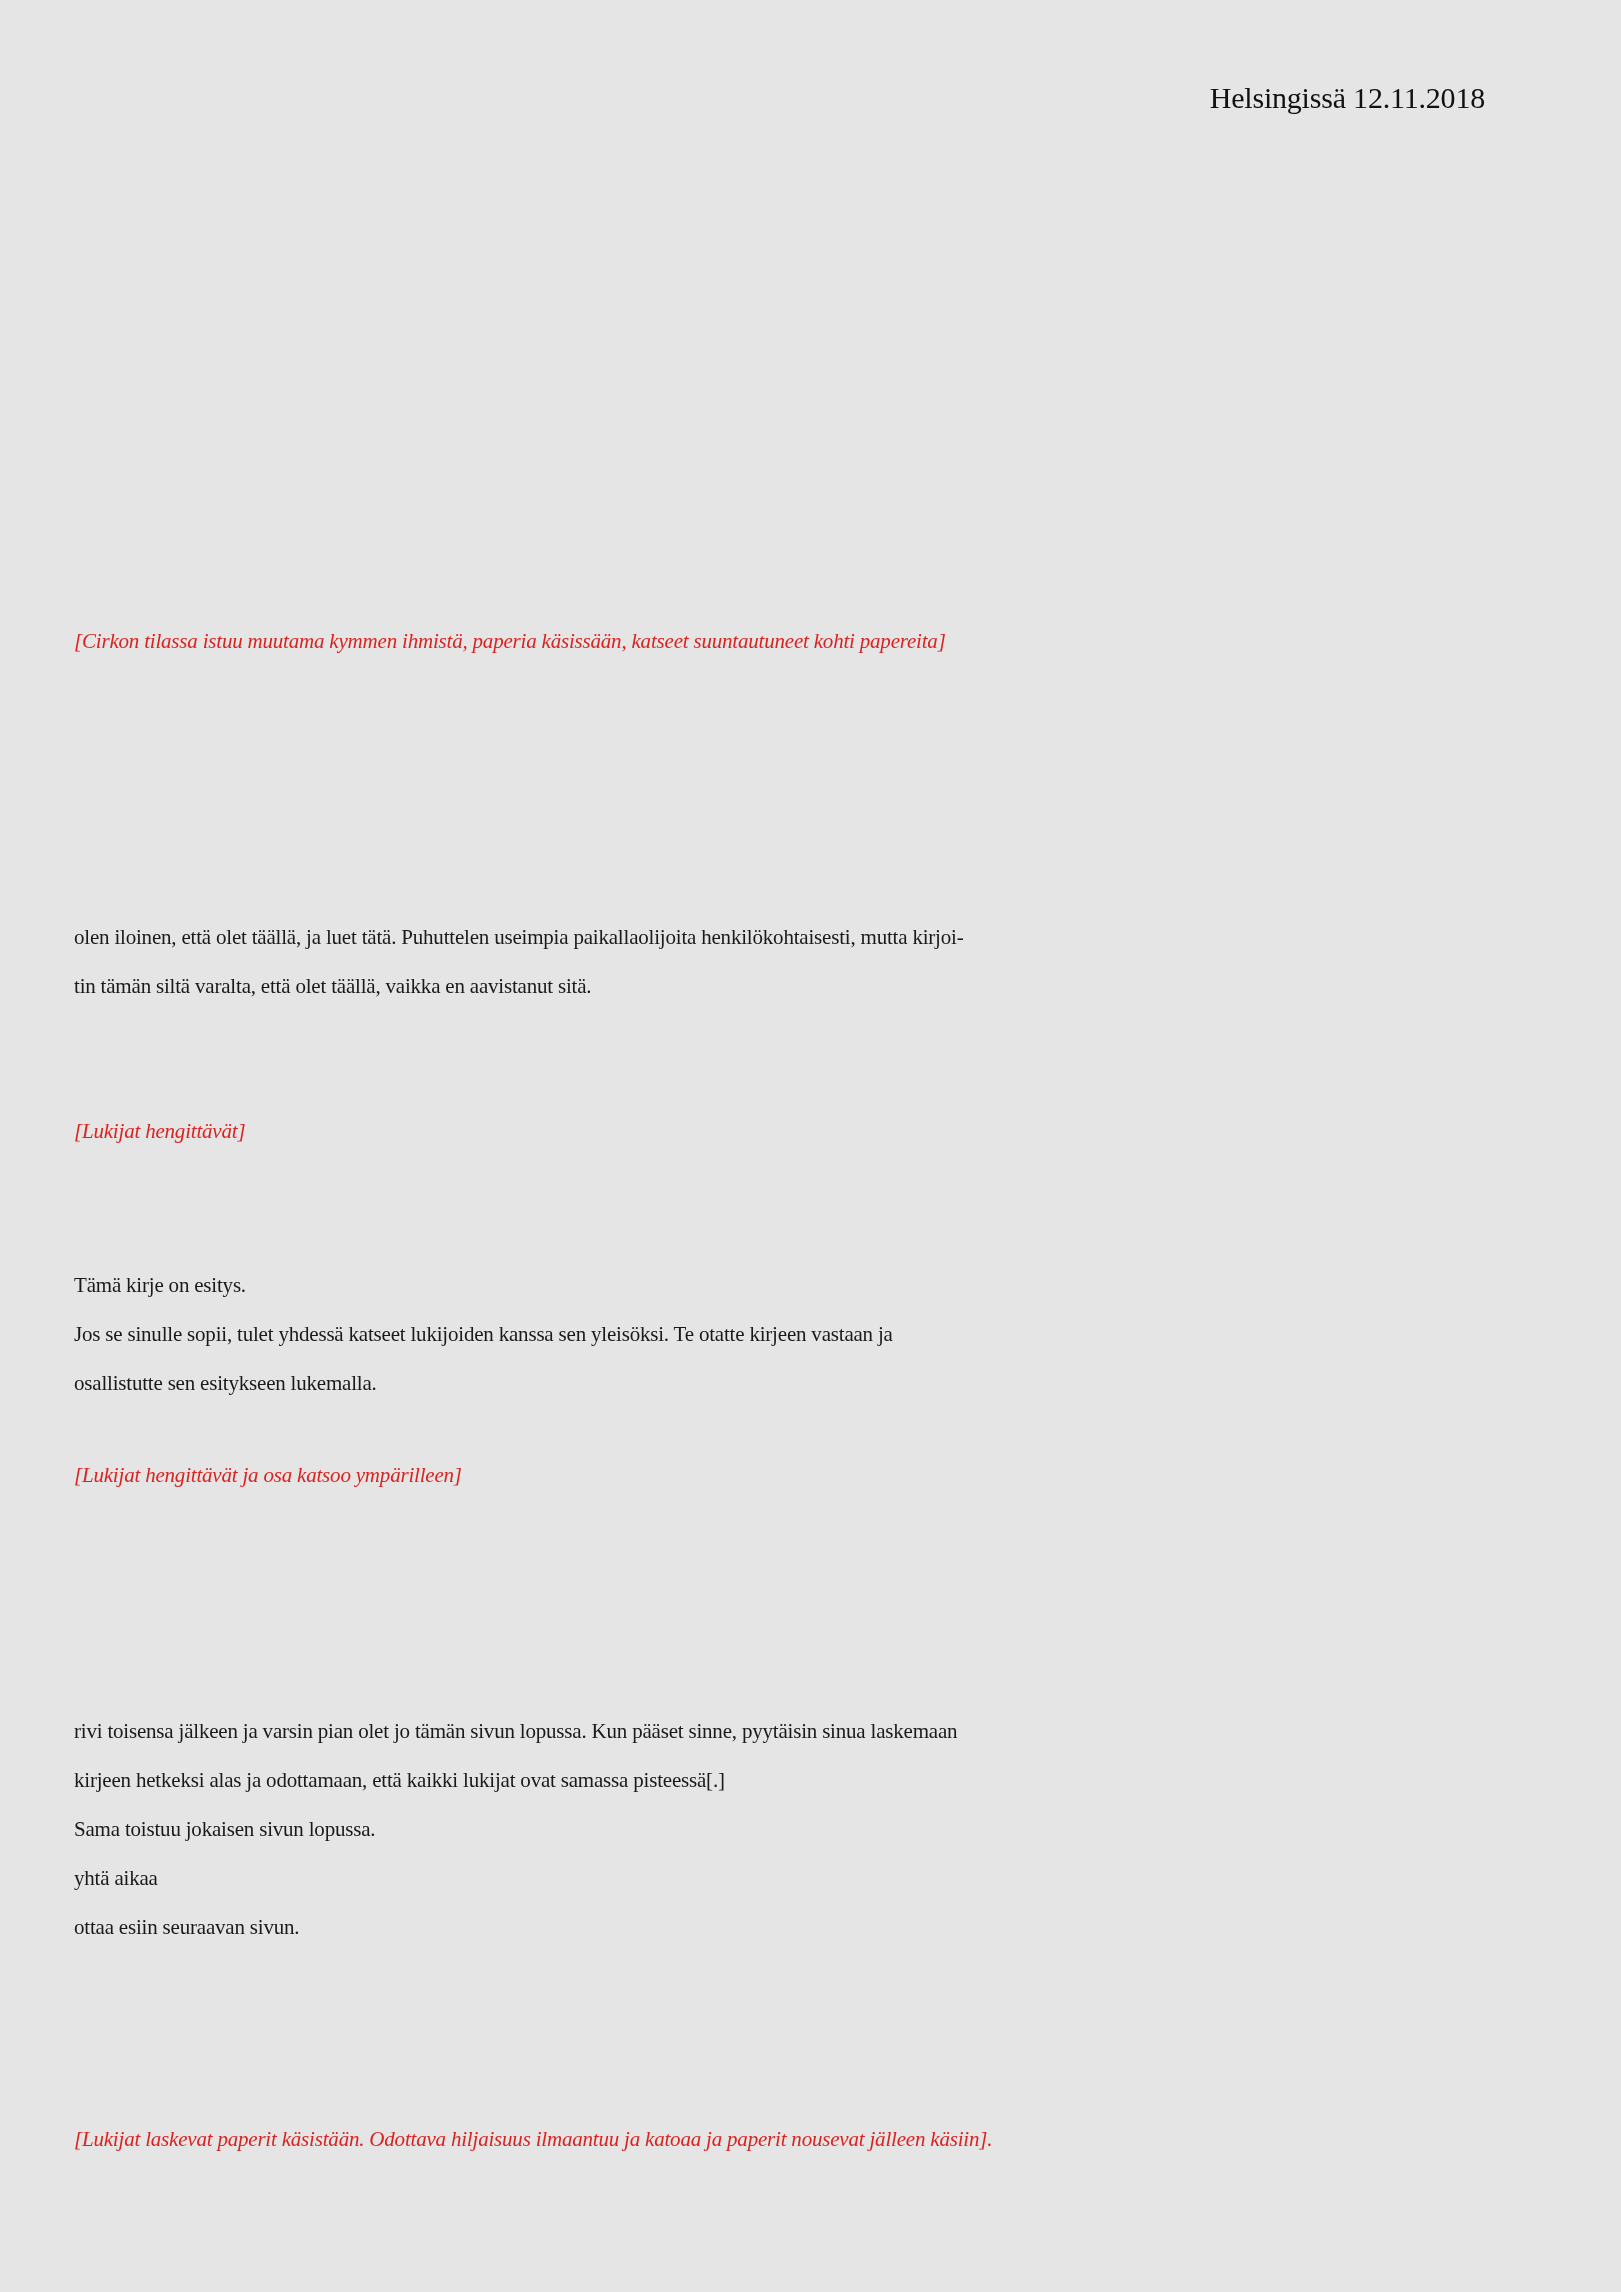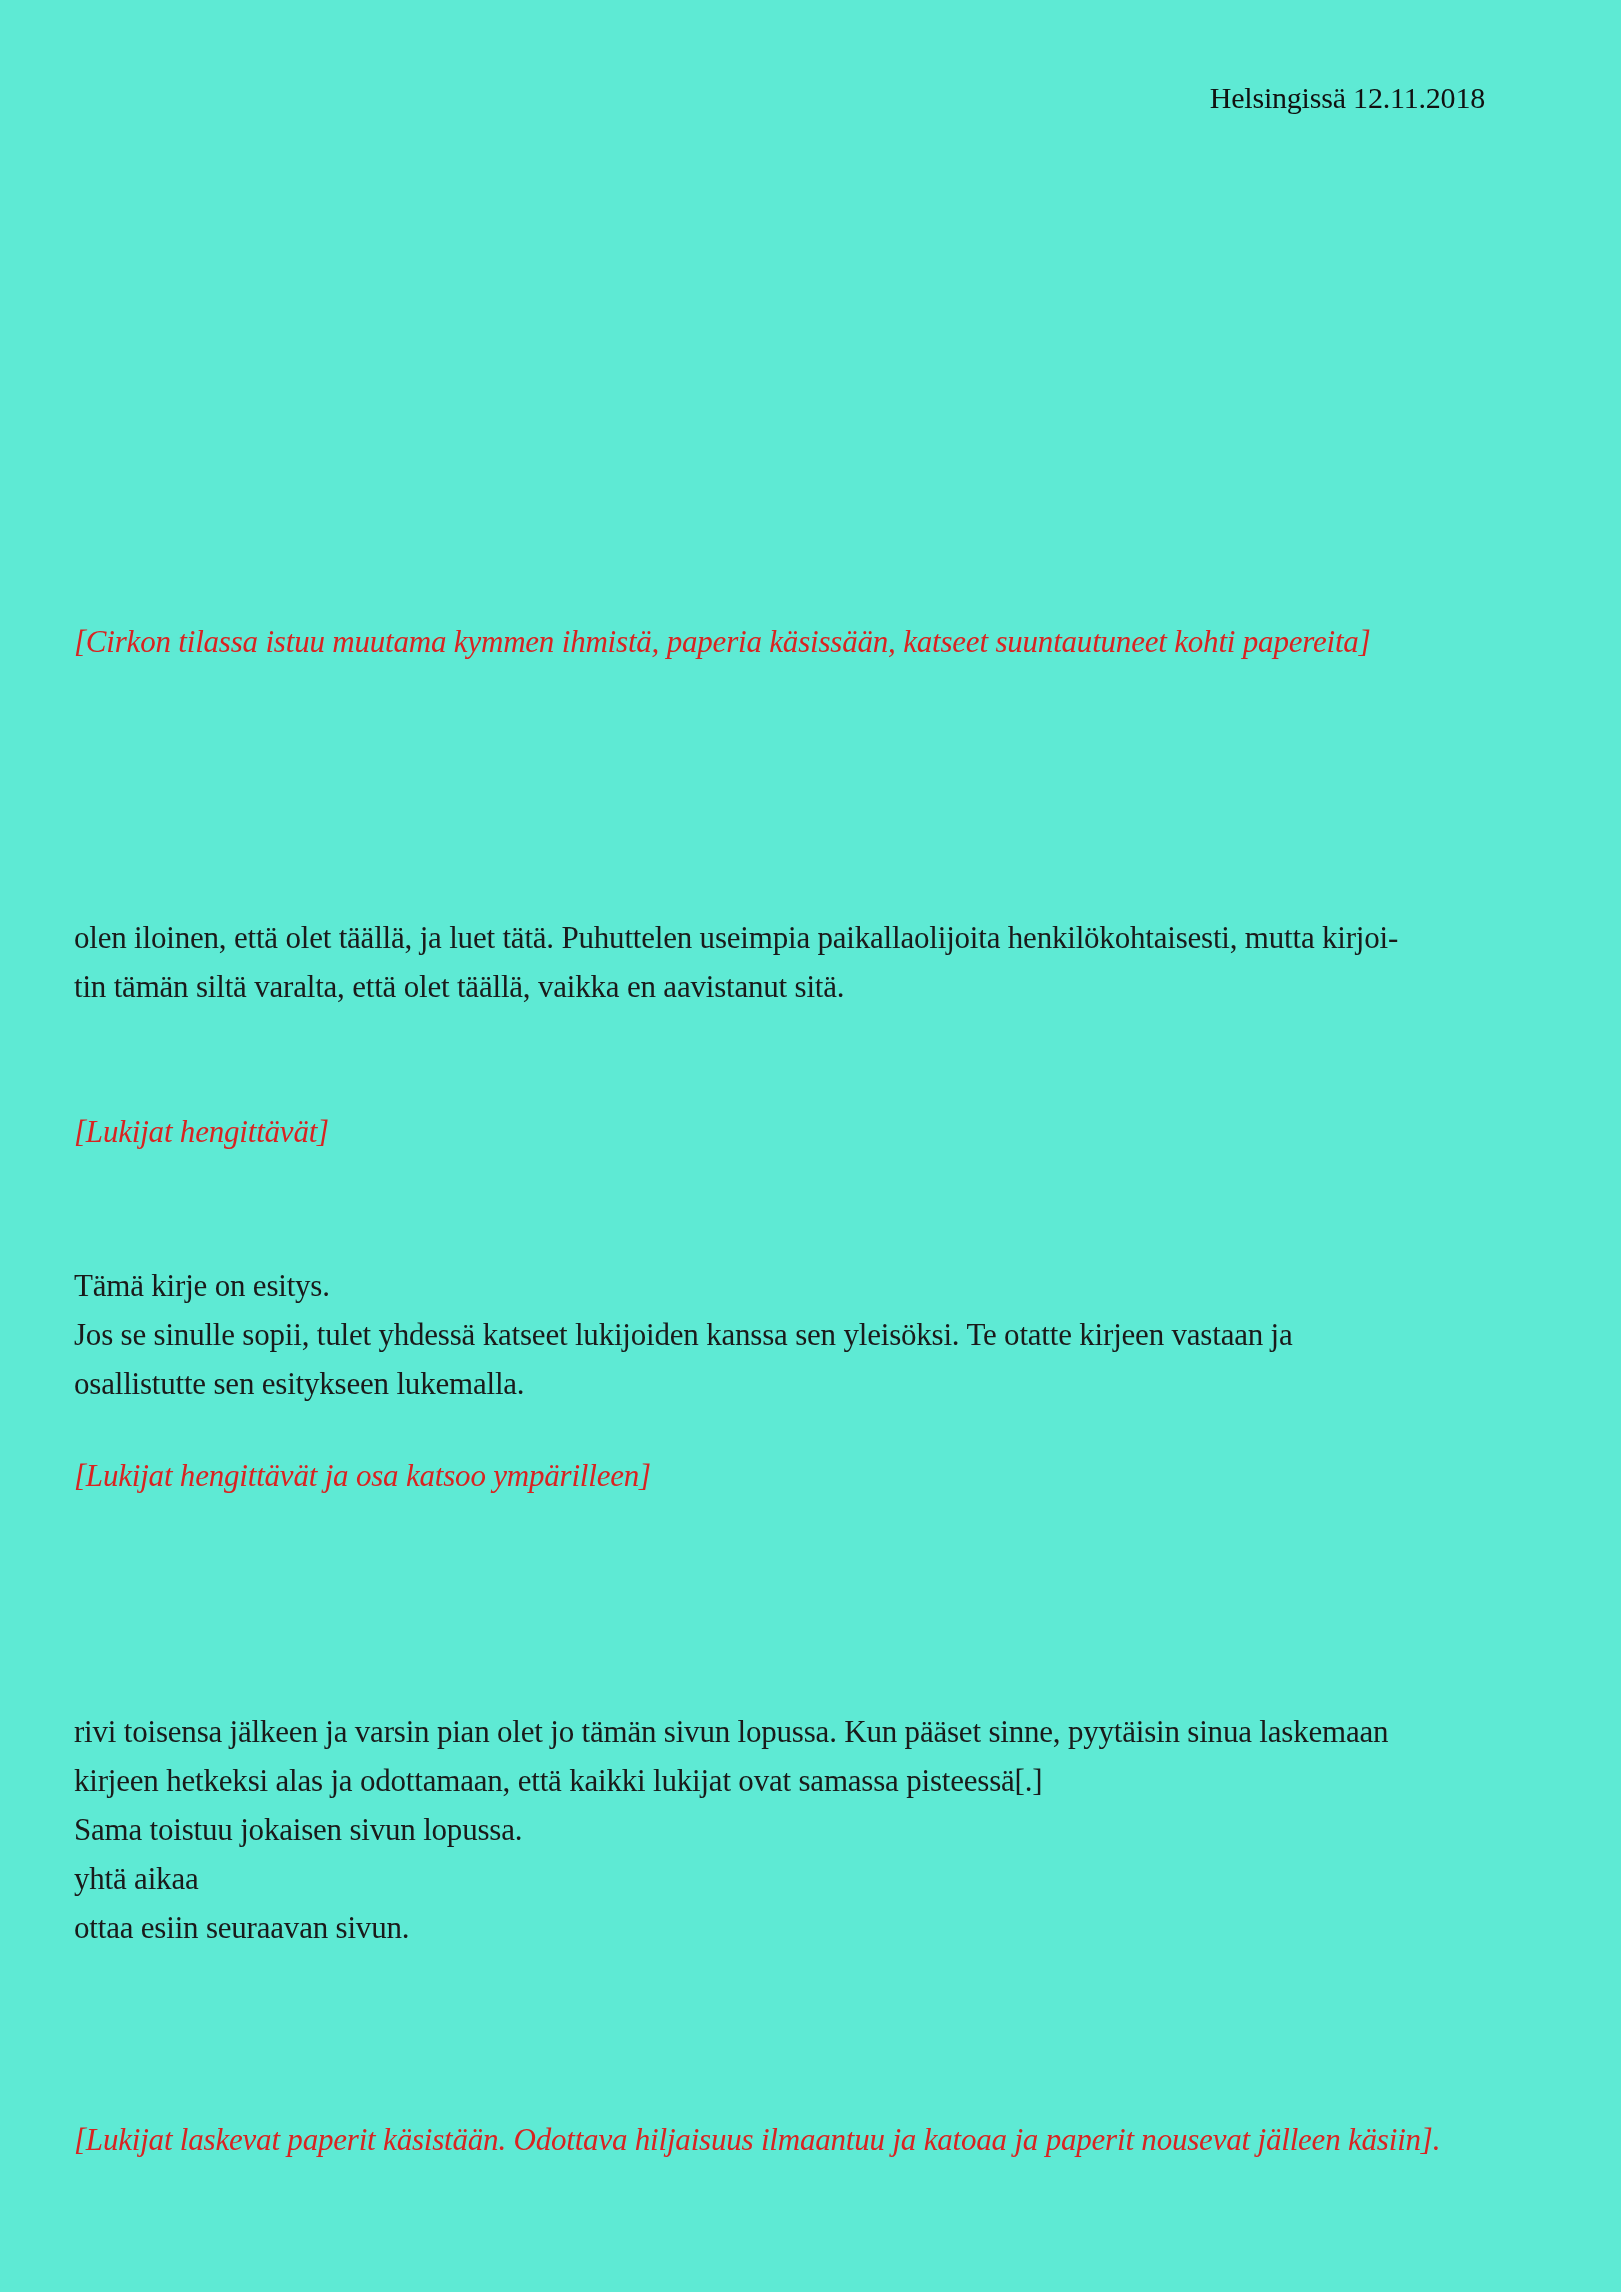--- a/index.html
+++ b/index.html
@@ -4,30 +4,30 @@
 <style>
   html, body {
     margin: 0;
     padding: 0;
     background: #ffffff;
   }
   .page {
     position: relative;
     width: 1621px;
     height: 2293px;
-    background: #5eead4;
+    background: #e5e5e5;
     font-family: "Liberation Serif", "DejaVu Serif", serif;
     color: #1a1a1a;
     overflow: hidden;
   }
   .block {
     position: absolute;
     left: 74px;
     right: 71px;
-    font-size: 31px;
+    font-size: 21px;
     line-height: 49px;
     letter-spacing: -0.2px;
   }
   .block .line {
     white-space: nowrap;
   }
   .dateline {
     position: absolute;
     top: 78px;
     right: 136px;

